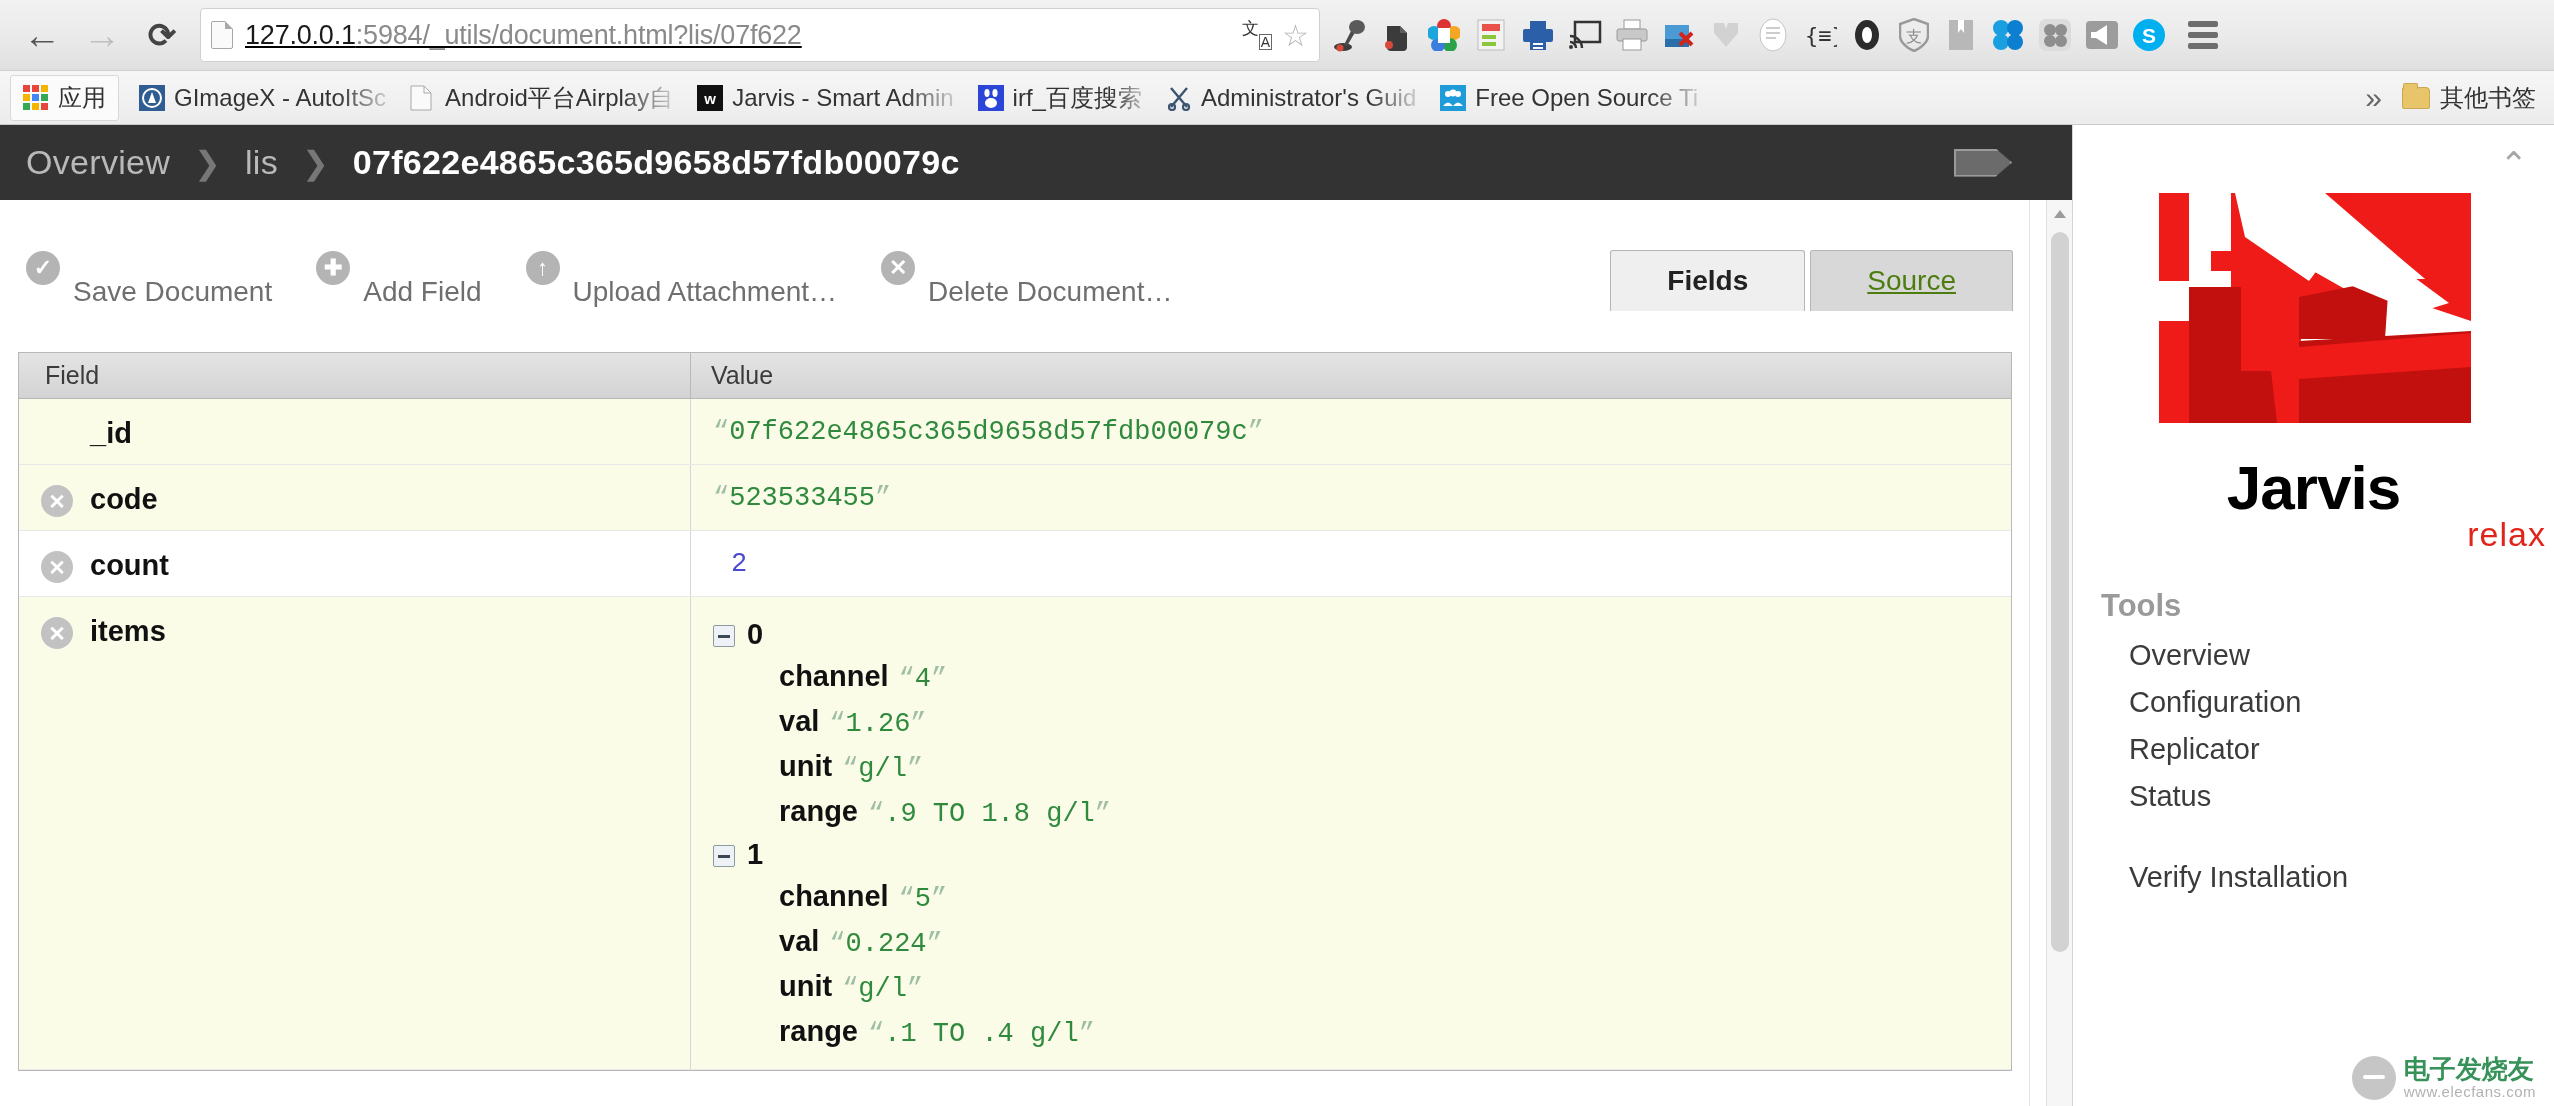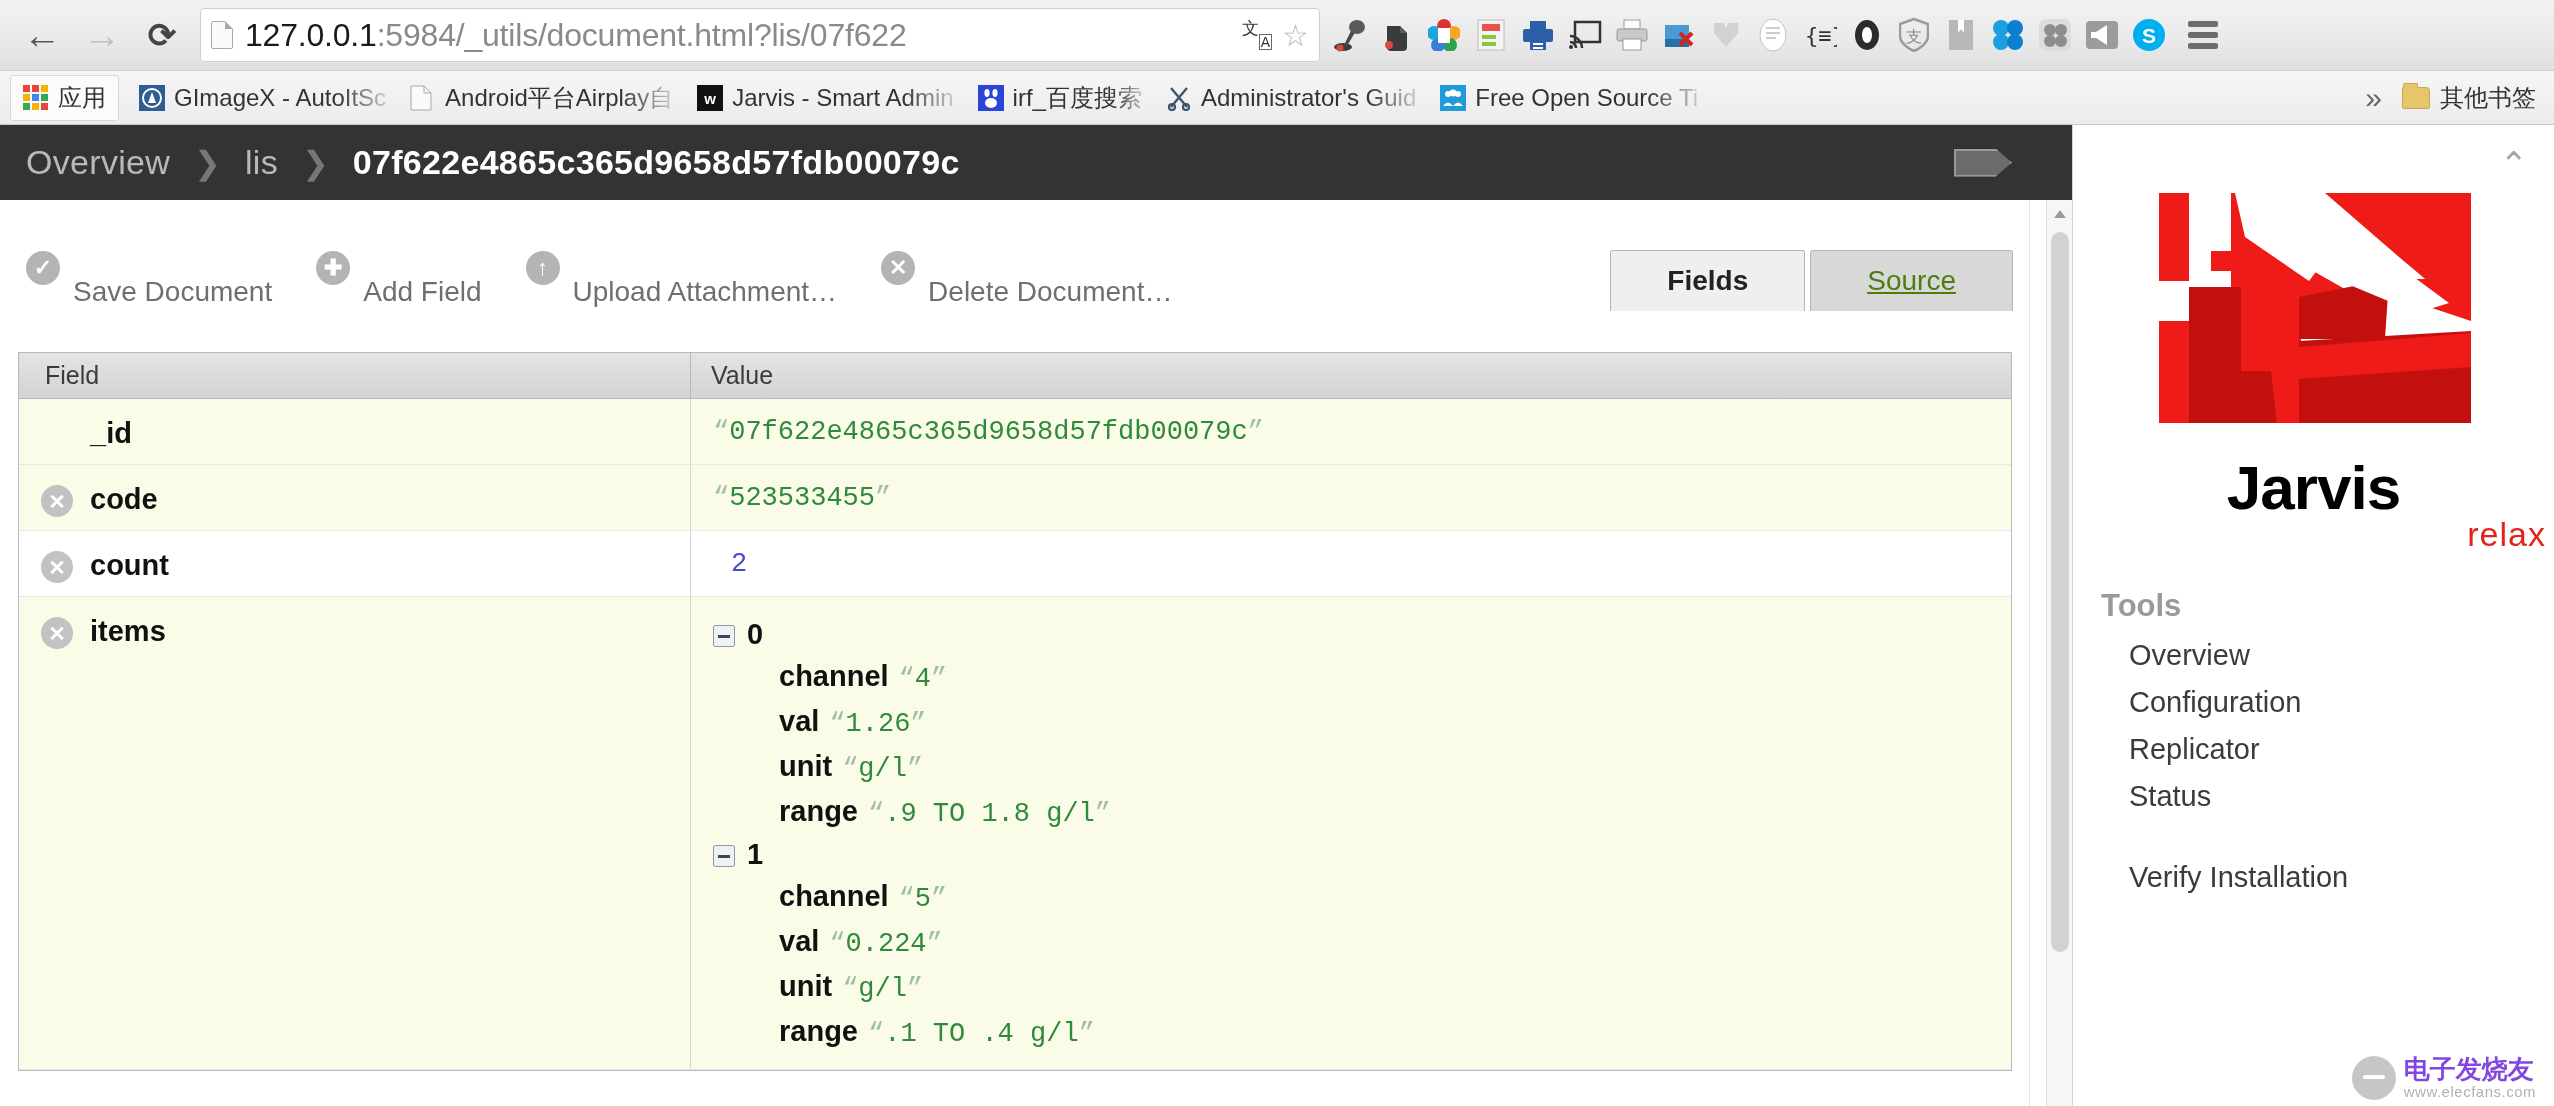--- a/index.html
+++ b/index.html
@@ -49,24 +49,25 @@
     margin-right: 12px;
     flex: 0 0 auto;
   }
   .page-doc-icon:after {
     content: ""; position: absolute; right: -1px; top: -1px;
     border-width: 0 8px 8px 0;
     border-style: solid;
     border-color: #ffffff #ffffff #a8a8a8 #a8a8a8;
   }
   .url-text {
-    font-size: 32px;
+    font-size: 27px;
     white-space: nowrap; overflow: hidden;
     letter-spacing: -0.2px;
     flex: 1 1 auto;
+    text-decoration: underline;
   }
   .url-host { color: #1a1a1a; }
   .url-rest { color: #8a8a8a; }
   .translate-icon {
     width: 30px; height: 30px; flex: 0 0 auto;
     margin-left: 2px; position: relative;
     font-size: 15px; color: #333; line-height: 1;
   }
   .translate-icon .t1 { position:absolute; left:0; top:0; font-size:17px; }
   .translate-icon .t2 {
@@ -290,21 +291,21 @@
   }
   .wm-circle {
     width: 44px; height: 44px; border-radius: 50%;
     background: #bdbdbd; position: relative;
   }
   .wm-circle:after {
     content: ""; position: absolute; left: 11px; top: 19px;
     width: 22px; height: 4px; background: #fff; border-radius: 2px;
   }
   .wm-text { line-height: 1.05; }
-  .wm-cn { font-size: 26px; color: #6d28d9; font-weight: 700; }
+  .wm-cn { font-size: 26px; color: #15803d; font-weight: 700; }
   .wm-en { font-size: 15px; color: #a5a5a5; letter-spacing: .5px; }
 </style>
 </head>
 <body>
 
 <div class="browser-toolbar">
   <div class="nav-btns">
     <div class="nav-btn">
       <span class="nav-glyph">←</span>
     </div>

